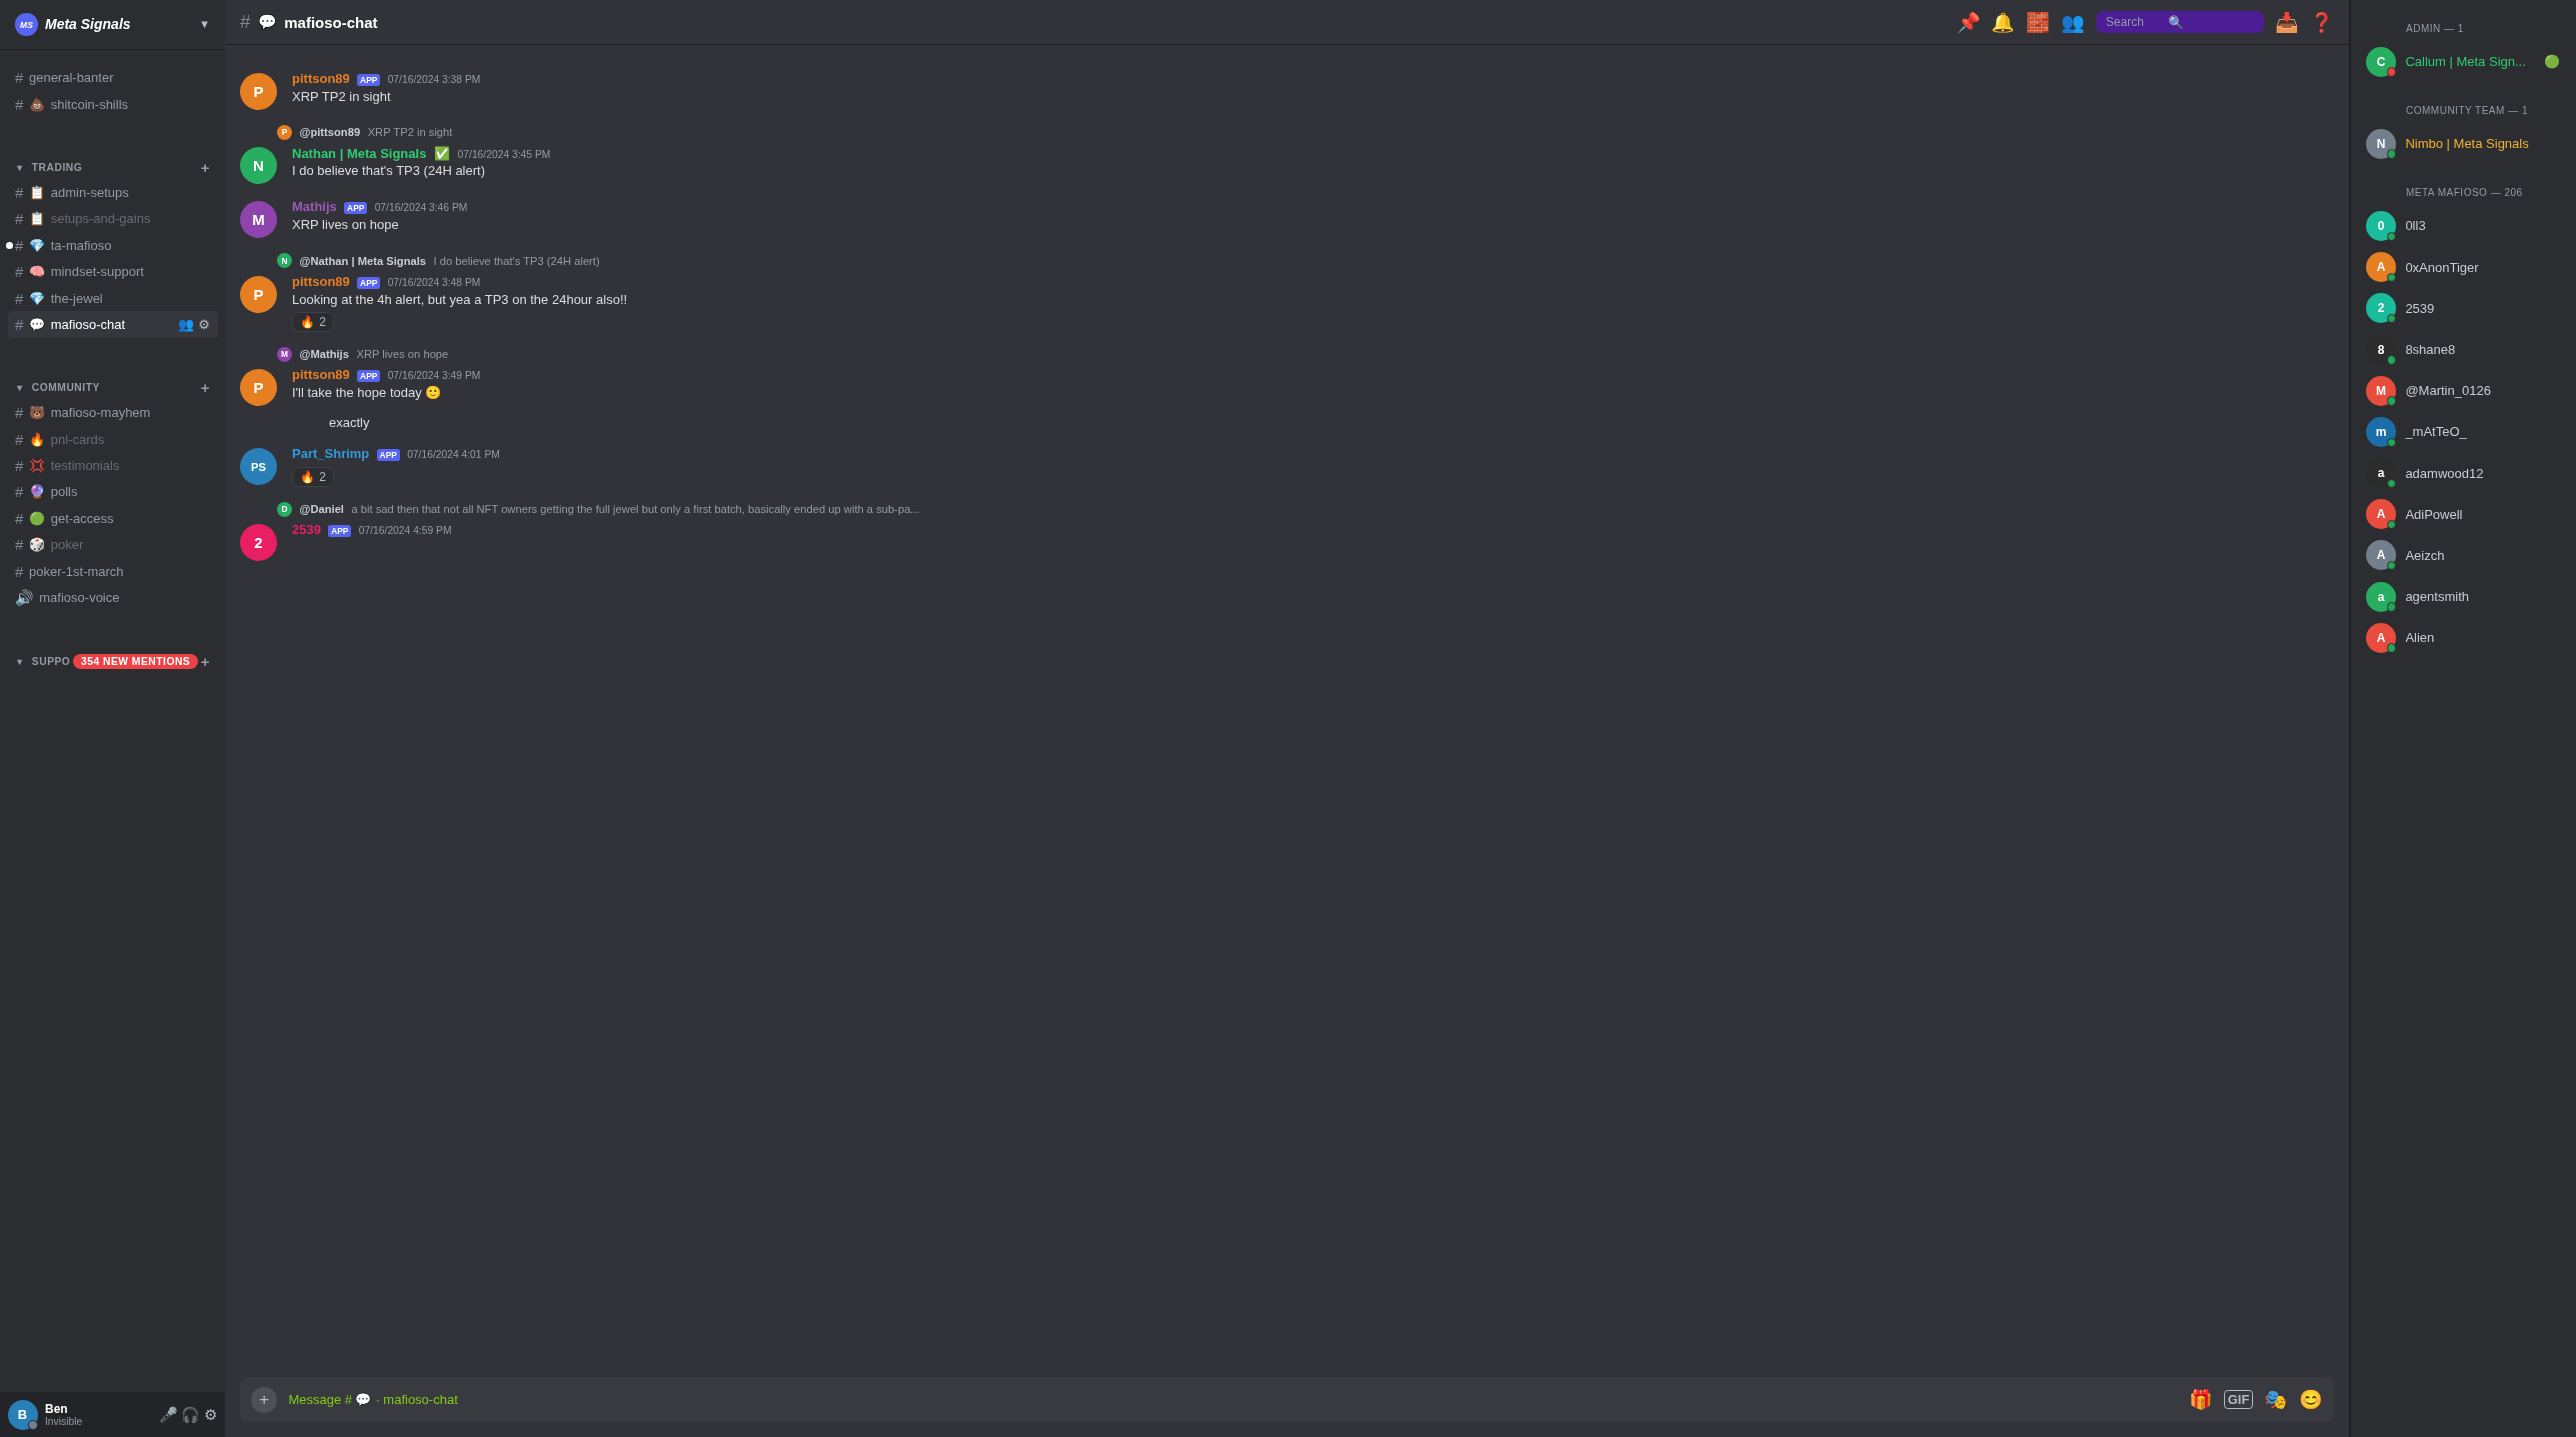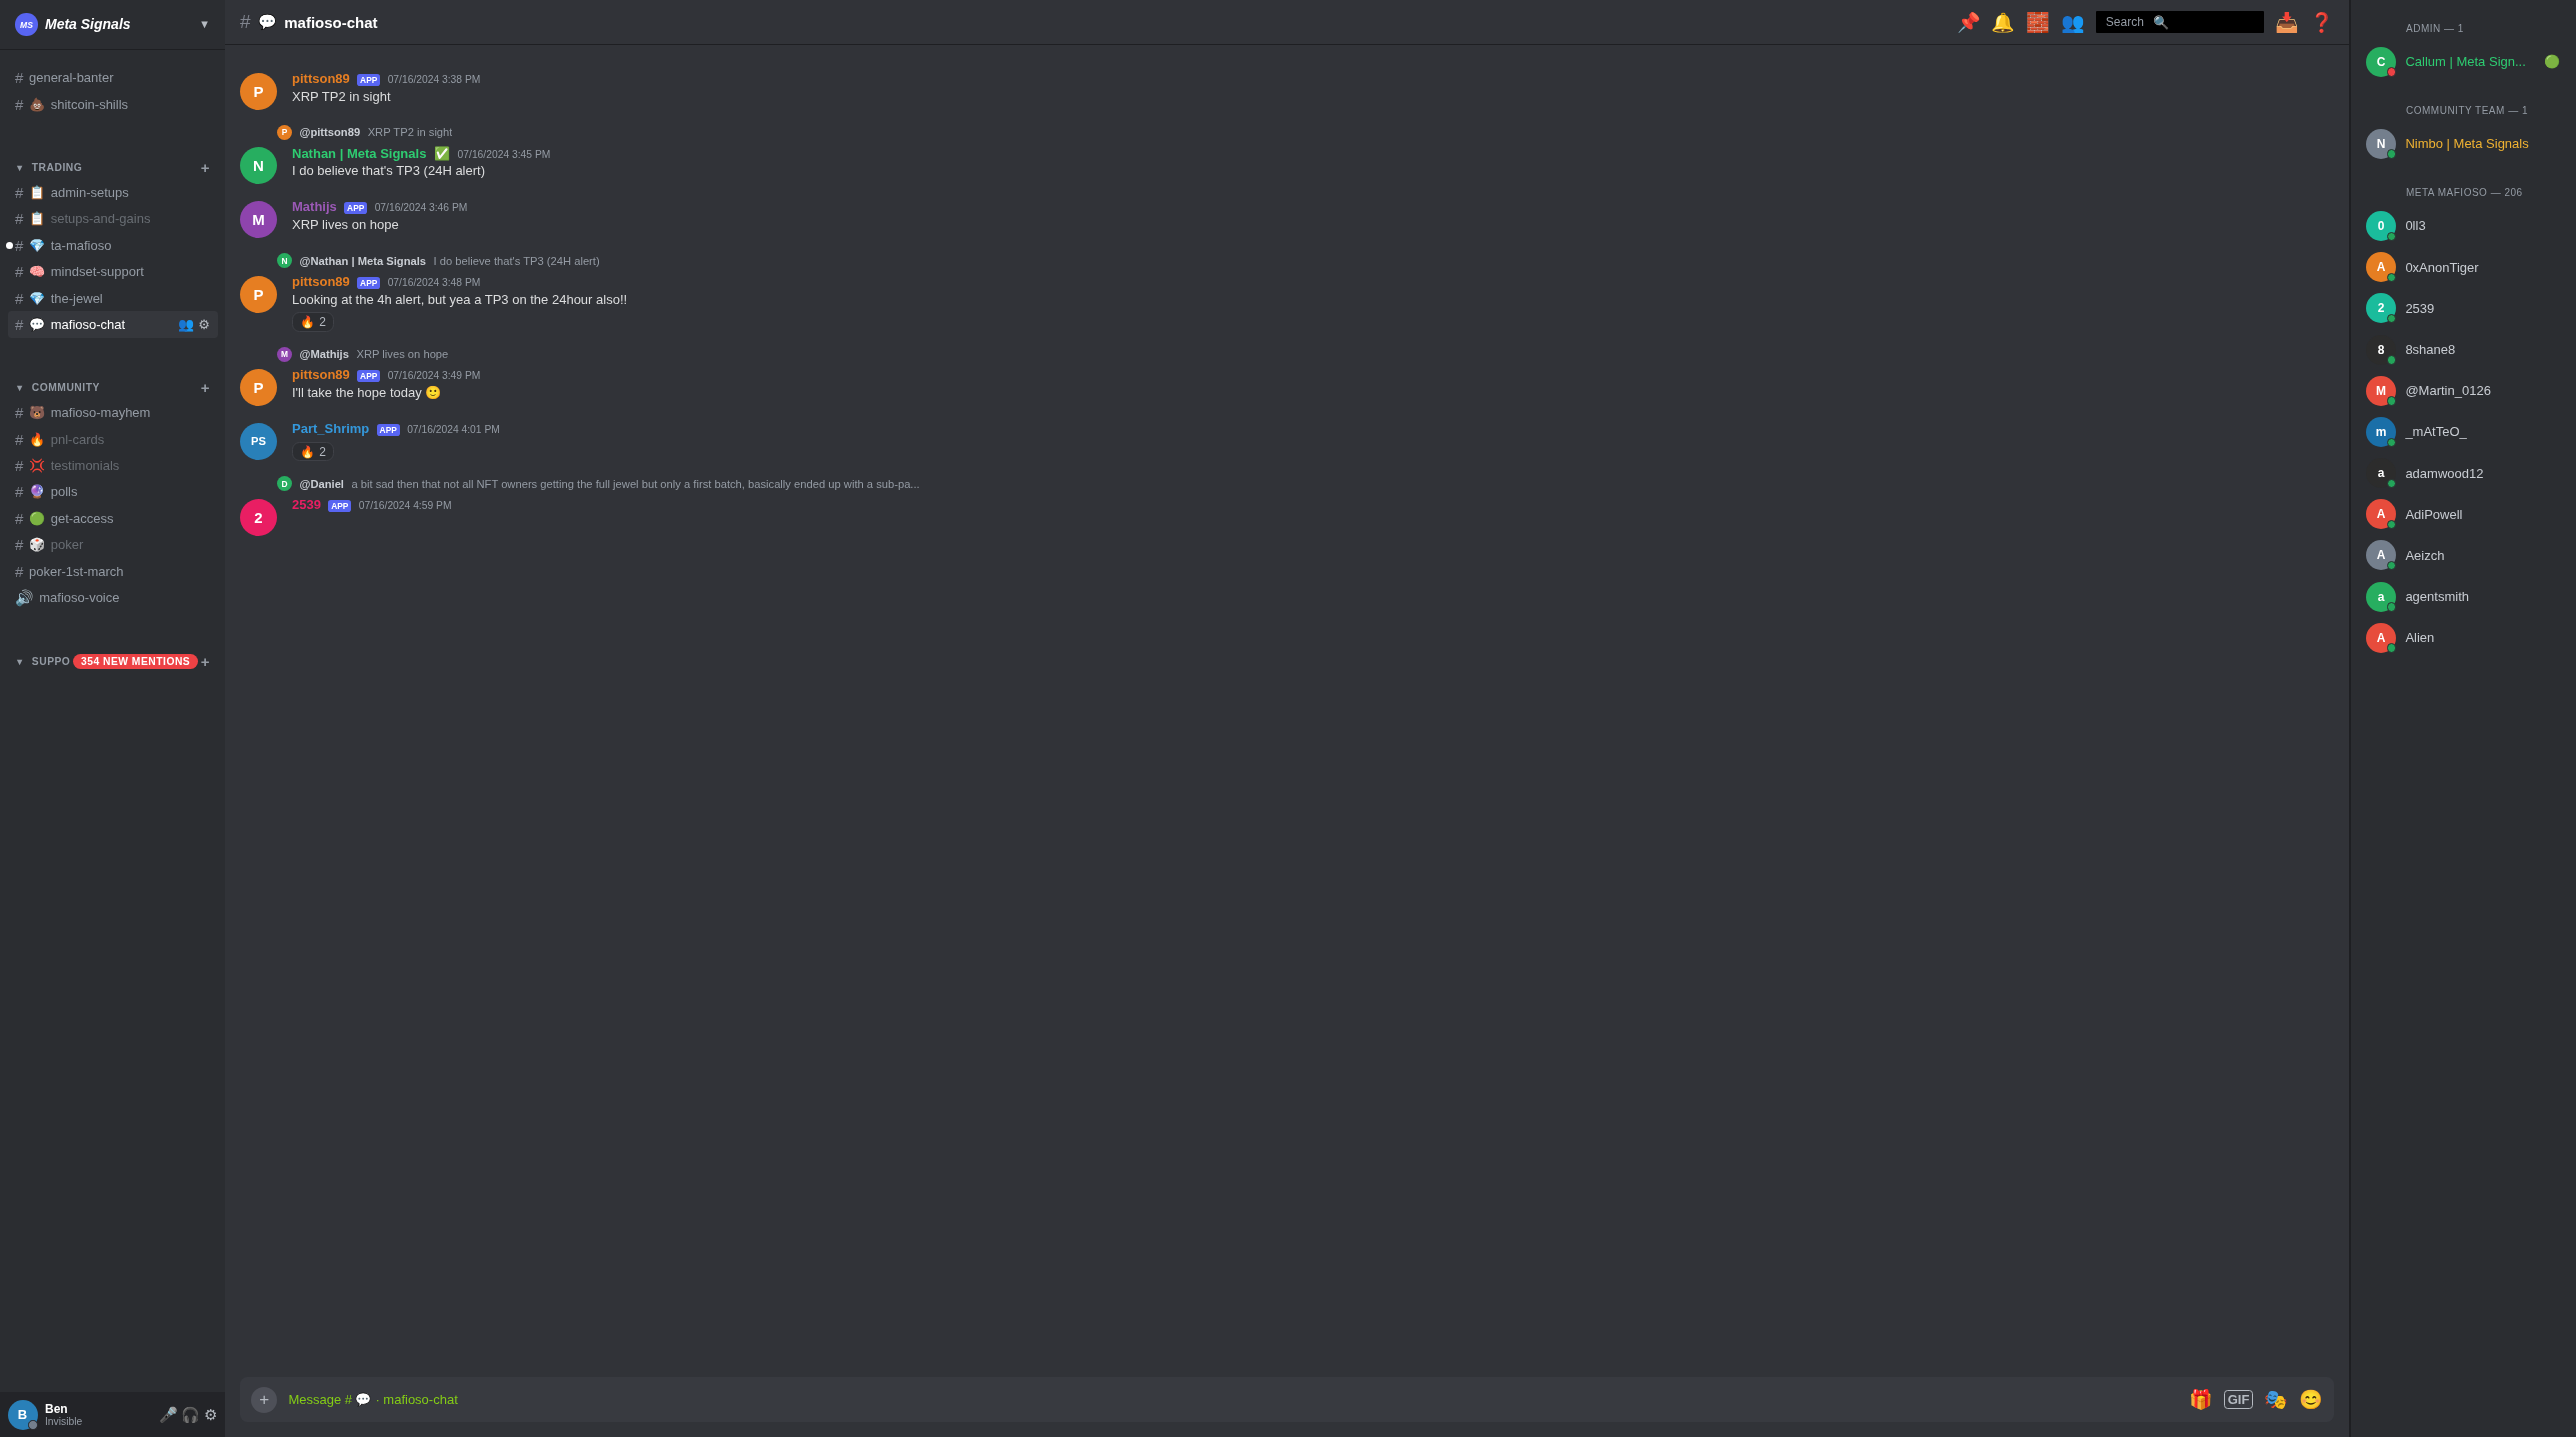--- a/index.html
+++ b/index.html
@@ -119,22 +119,22 @@
       background: #313338;
       flex-shrink: 0;
     }
     .chat-header-left { display: flex; align-items: center; gap: 7.5px; }
     .chat-header-icon { font-size: 19px; color: #80848e; }
     .chat-header-title { font-weight: 700; font-size: 15px; color: #fff; }
     .chat-header-right { display: flex; align-items: center; gap: 11.2px; }
     .header-icon { font-size: 19px; color: #b5bac1; cursor: pointer; }
     .search-bar {
       display: flex; align-items: center;
-      background: #000000; border-radius: 1px;
-      padding: 3.7px 9.4px; gap: 10px; cursor: pointer;
+      background: #4c1d95; border-radius: 8px;
+      padding: 3.7px 9.4px; gap: 25px; cursor: pointer;
       width: 168px;
     }
     .search-bar span { font-size: 12px; color: #949ba4; }
     .search-bar .search-icon { color: #949ba4; font-size: 13px; }
 
     
     .messages-area {
       flex: 1;
       overflow-y: auto;
       padding: 15px 0;
@@ -512,20 +512,28 @@
           <div class="message-header">
             <span class="msg-username pittson">pittson89</span>
             <span class="msg-bot-badge">APP</span>
             <span class="msg-timestamp">07/16/2024 3:49 PM</span>
           </div>
           <div class="msg-text">I'll take the hope today 🙂</div>
         </div>
       </div>
     </div>
 
+    <div class="message-group" style="padding-left:67px; align-items:flex-start; gap:0">
+      <div class="avatar-compact" style="width:37px">
+        
+      </div>
+      <div class="message-content">
+        <div class="msg-text">exactly</div>
+      </div>
+    </div>
 
     <div class="message-group" style="margin-top:7.5px">
       <div class="avatar" style="background:#2980b9;font-size:11.2px">PS</div>
       <div class="message-content">
         <div class="message-header">
           <span class="msg-username part-shrimp">Part_Shrimp</span>
           <span class="msg-bot-badge">APP</span>
           <span class="msg-timestamp">07/16/2024 4:01 PM</span>
         </div>
         <div>

